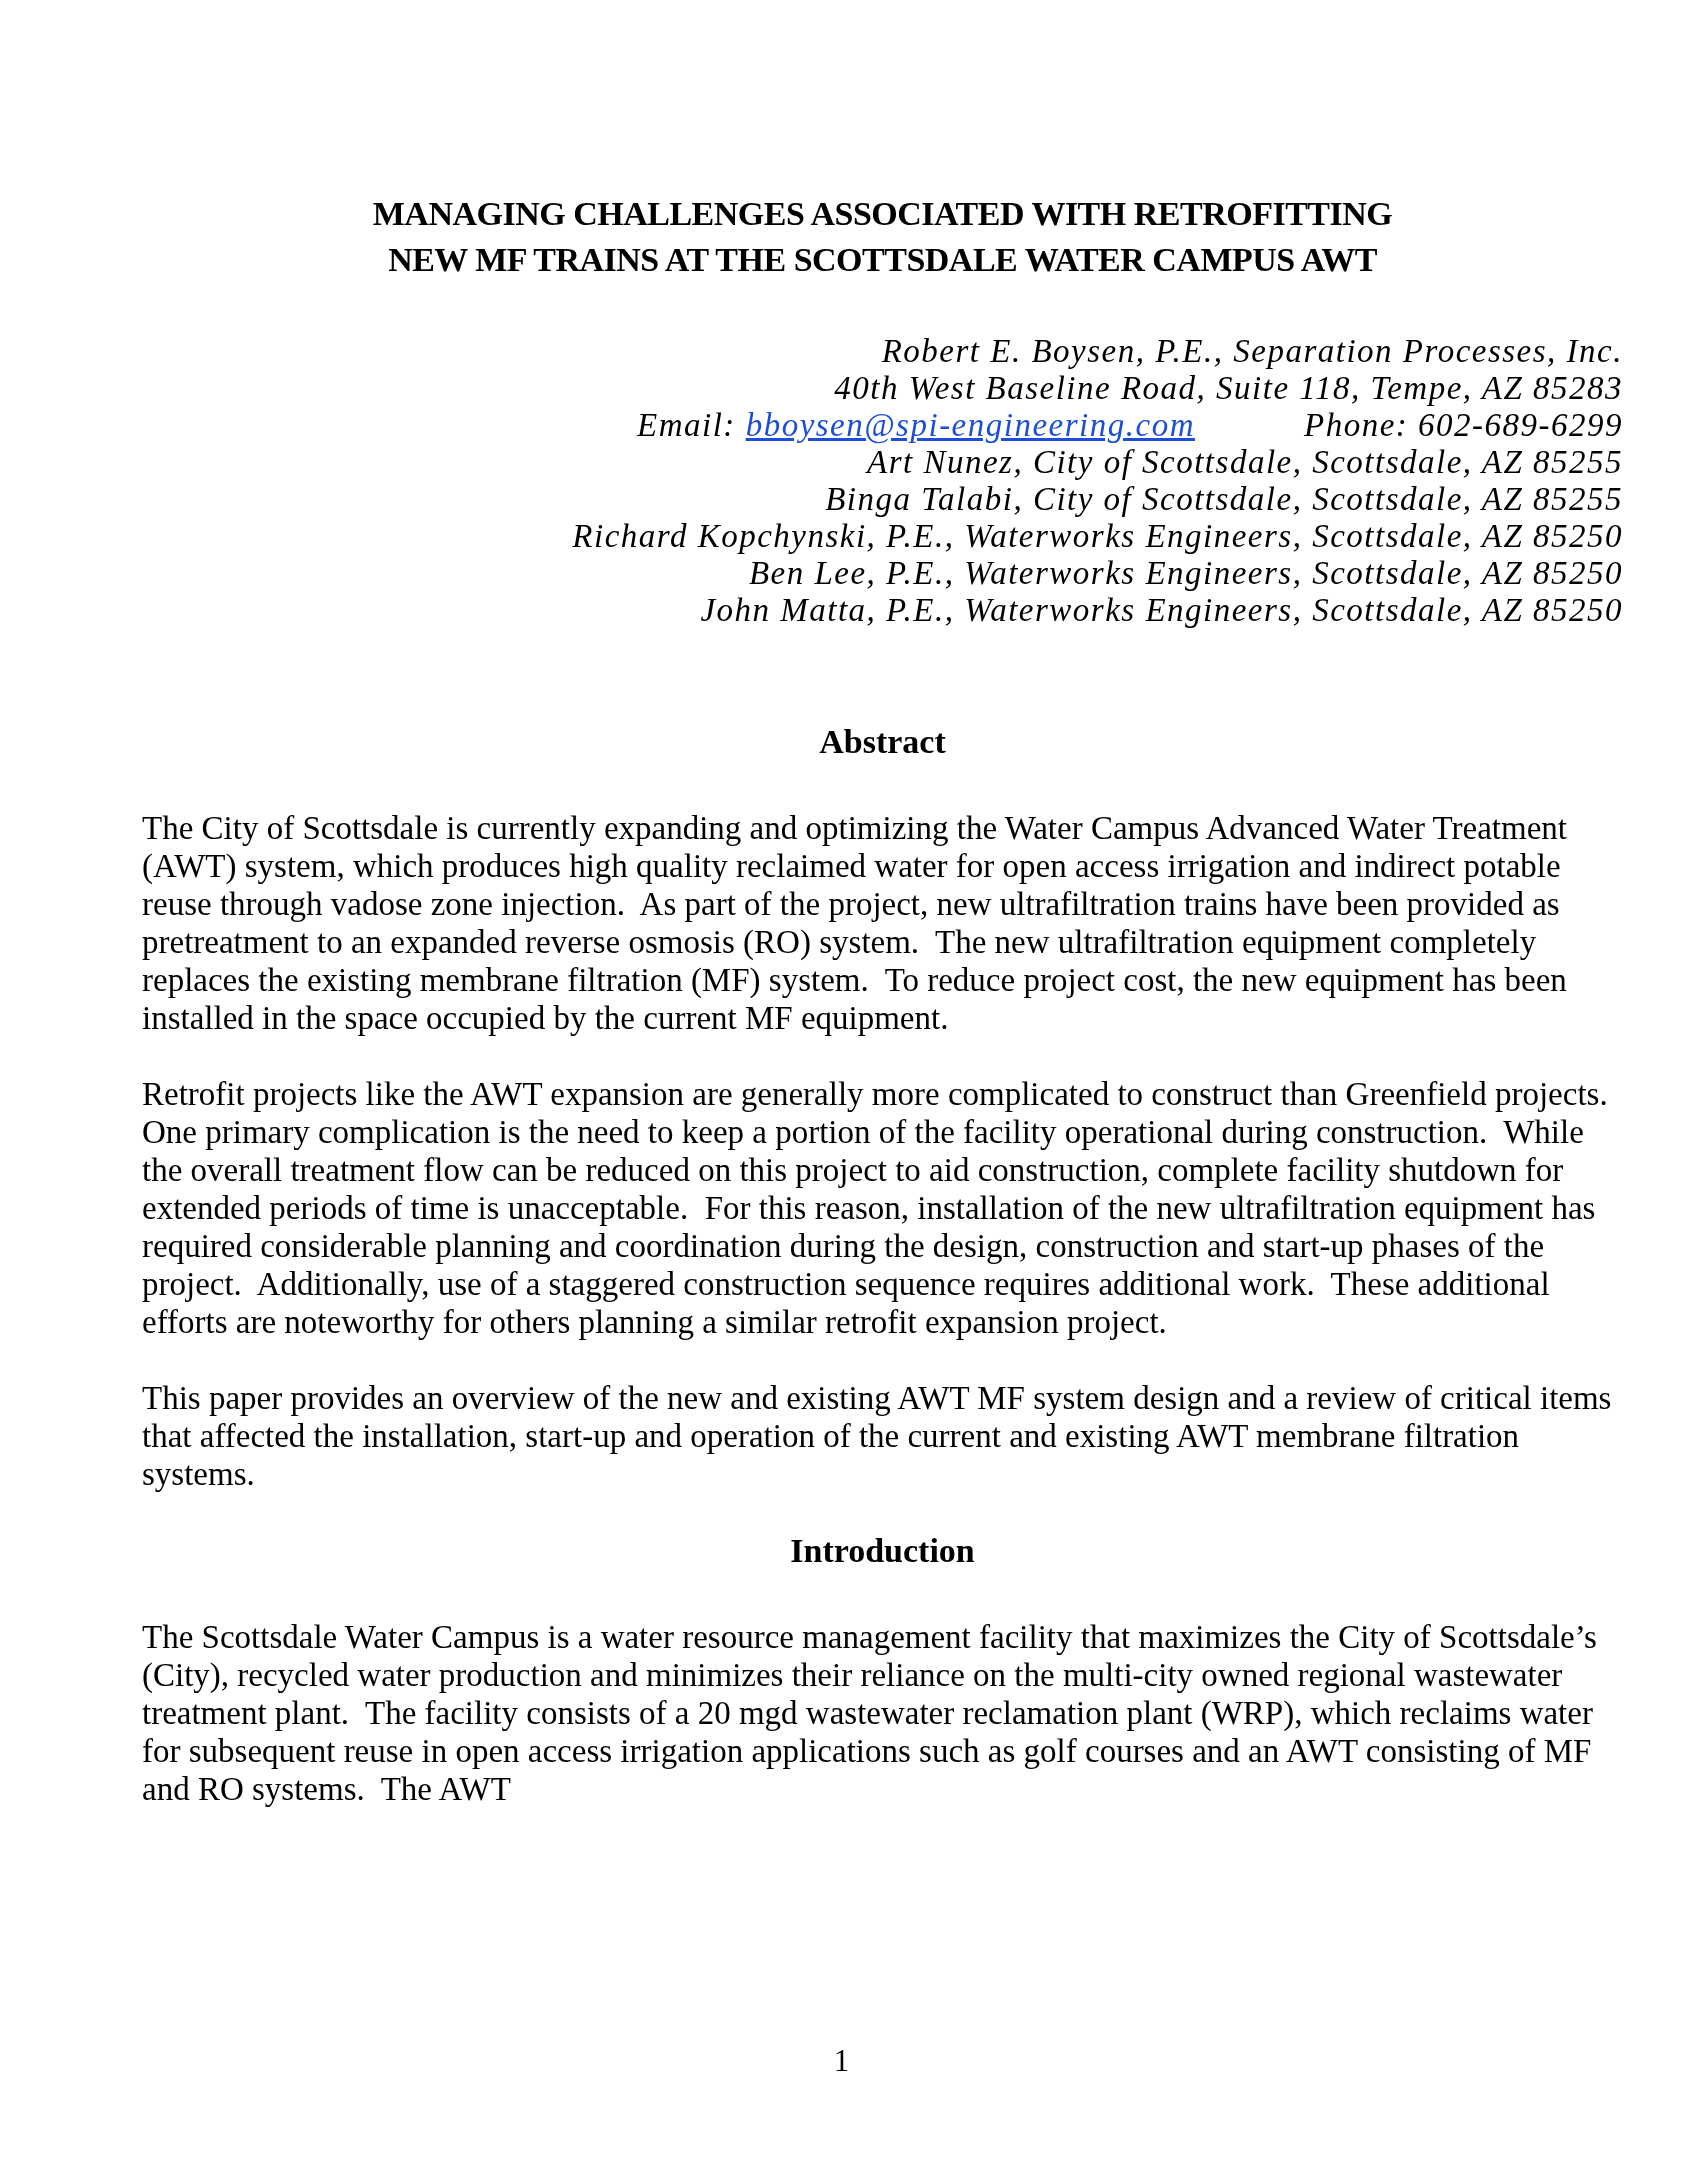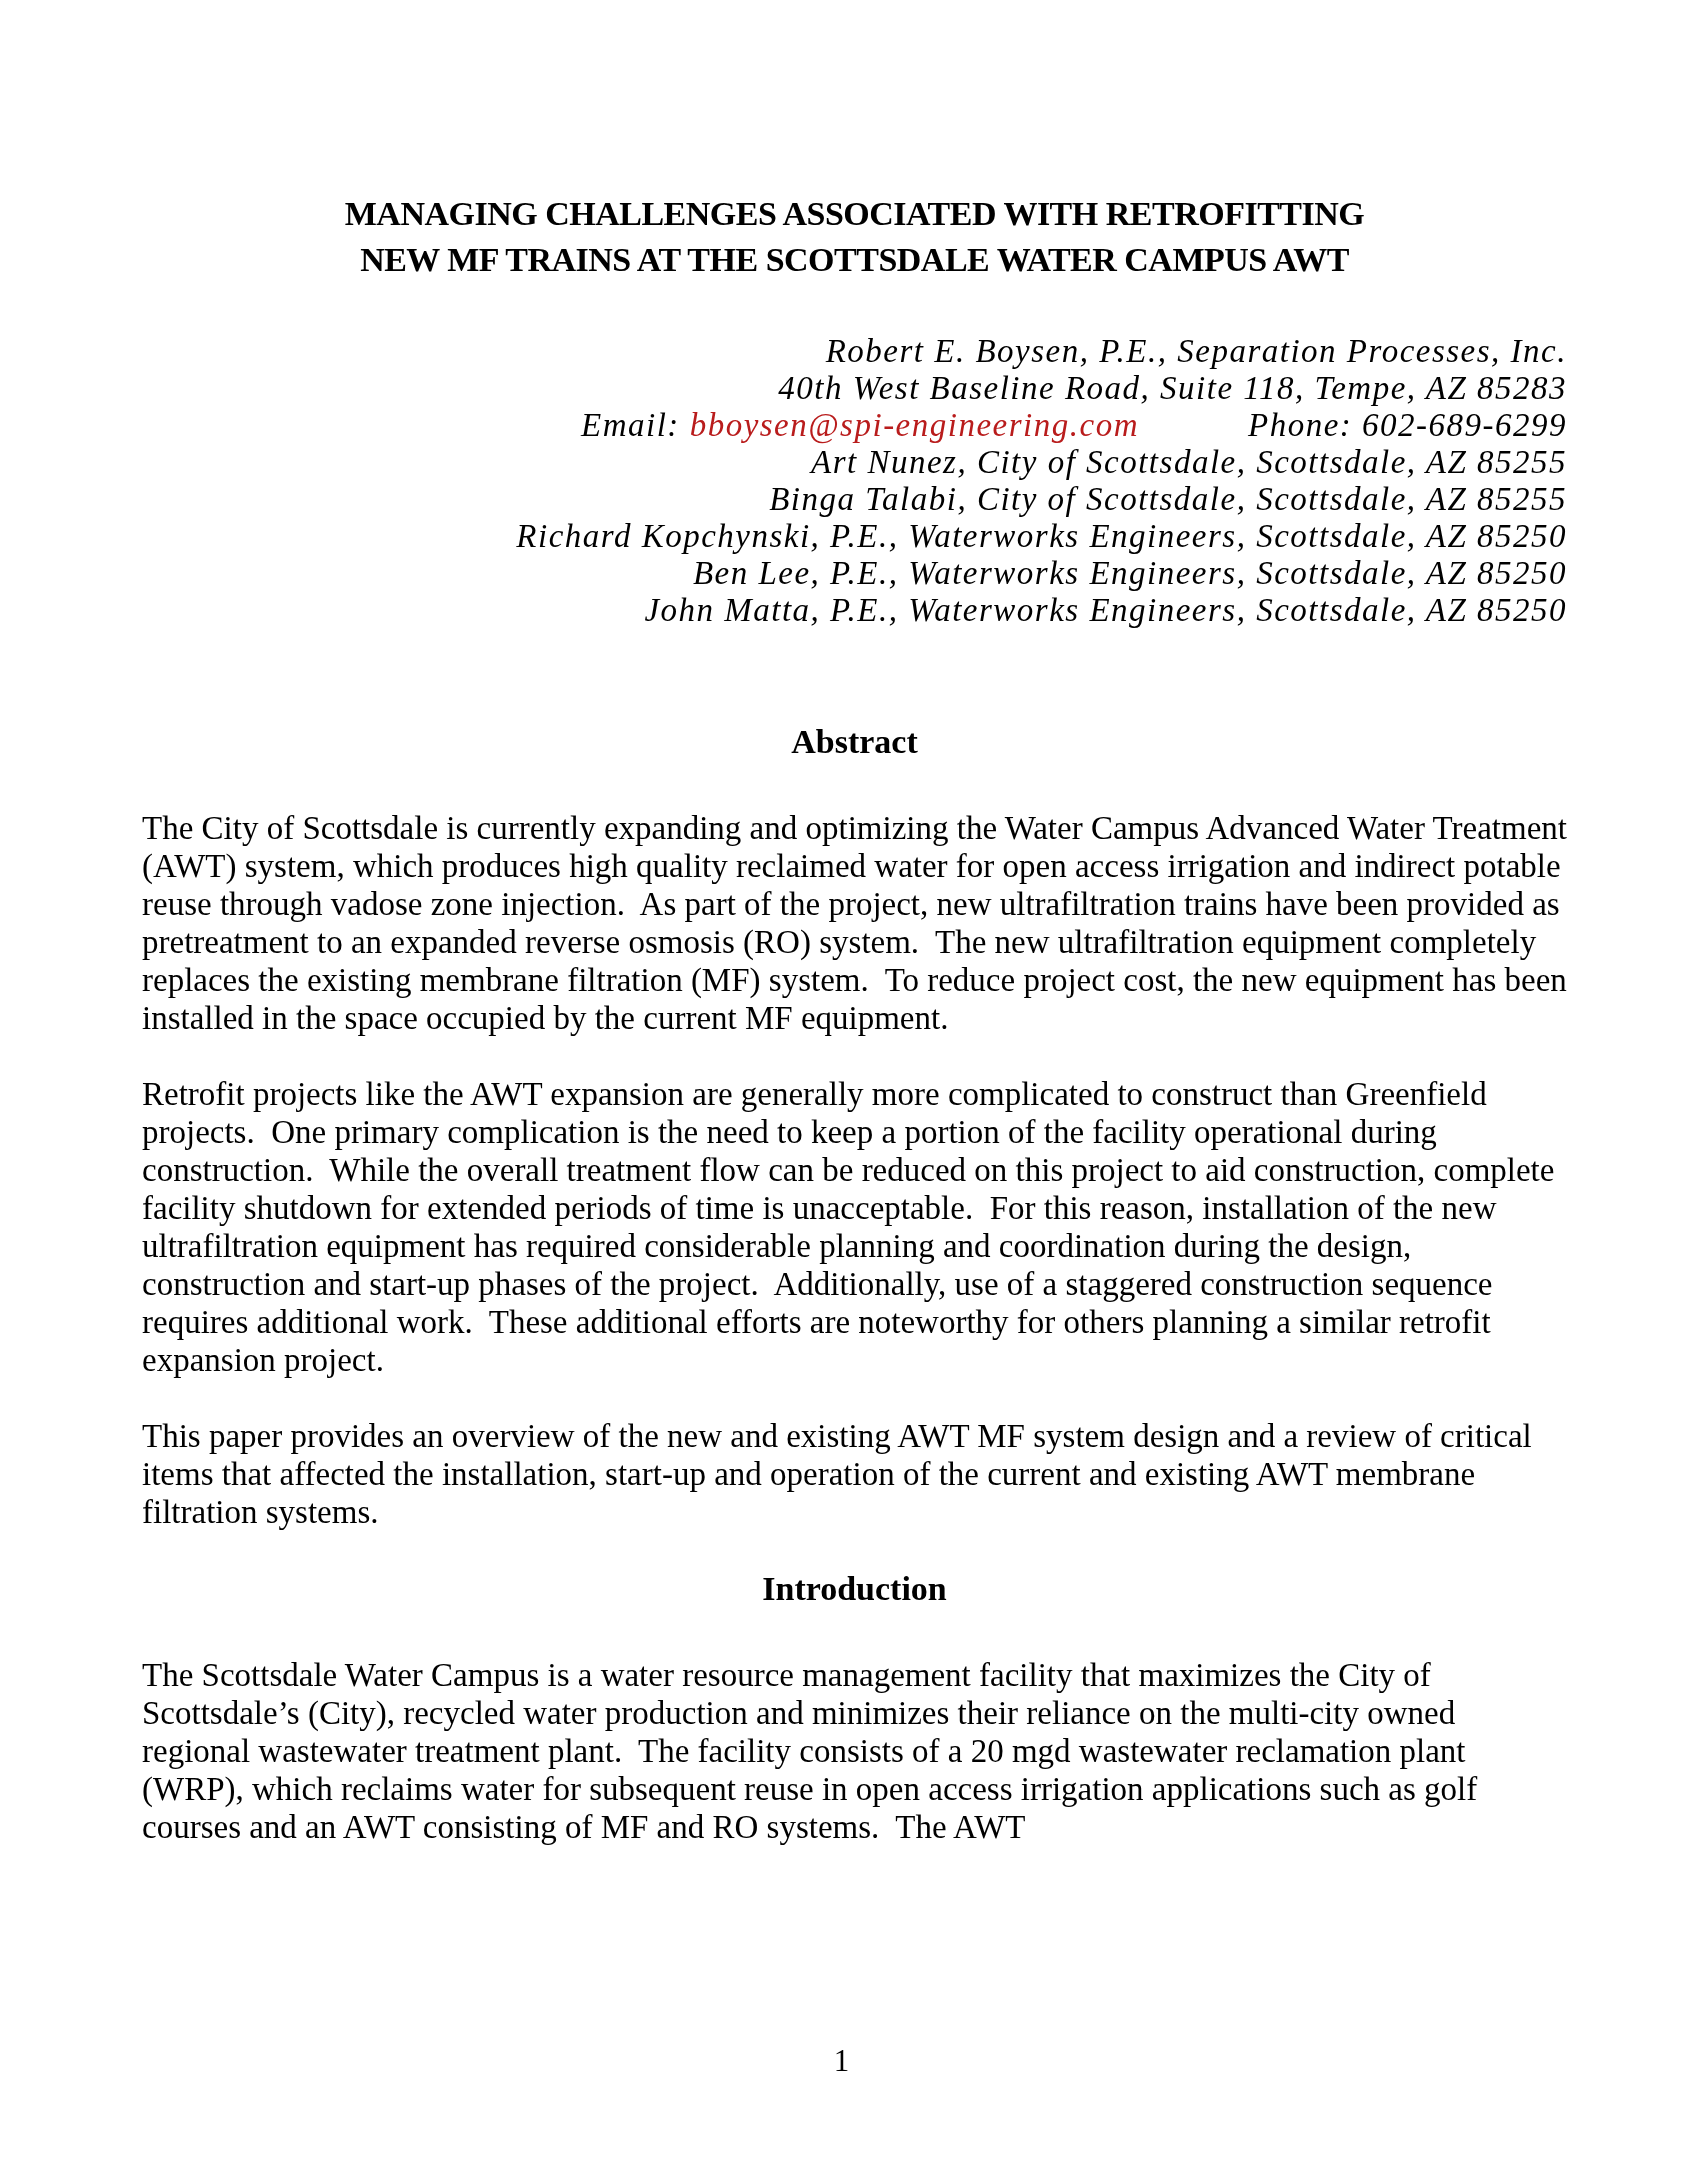--- a/index.html
+++ b/index.html
@@ -6,21 +6,21 @@
   .page {
     position: relative;
     width: 1683px;
     height: 2178px;
     background: #ffffff;
     color: #000000;
     font-family: "Liberation Serif", "DejaVu Serif", serif;
     overflow: hidden;
   }
   .content {
-    padding: 191px 116px 0 142px;
+    padding: 191px 60px 0 142px;
   }
   .title {
     margin: 0;
     text-align: center;
     font-size: 34px;
     font-weight: bold;
     line-height: 46px;
     letter-spacing: -0.5px;
   }
   .authors {
@@ -29,21 +29,22 @@
     font-style: italic;
     font-size: 33px;
     line-height: 37px;
     letter-spacing: 1.5px;
   }
   .authors .email-row .tab-gap {
     display: inline-block;
     width: 109px;
   }
   .authors a.email-link {
-    color: #b91c1c;
+    color: #1d4ed8;
+    text-decoration: underline;
     cursor: pointer;
   }
   .section-heading {
     margin: 0;
     margin-top: 94px;
     text-align: center;
     font-size: 34px;
     font-weight: bold;
     line-height: 38px;
   }

